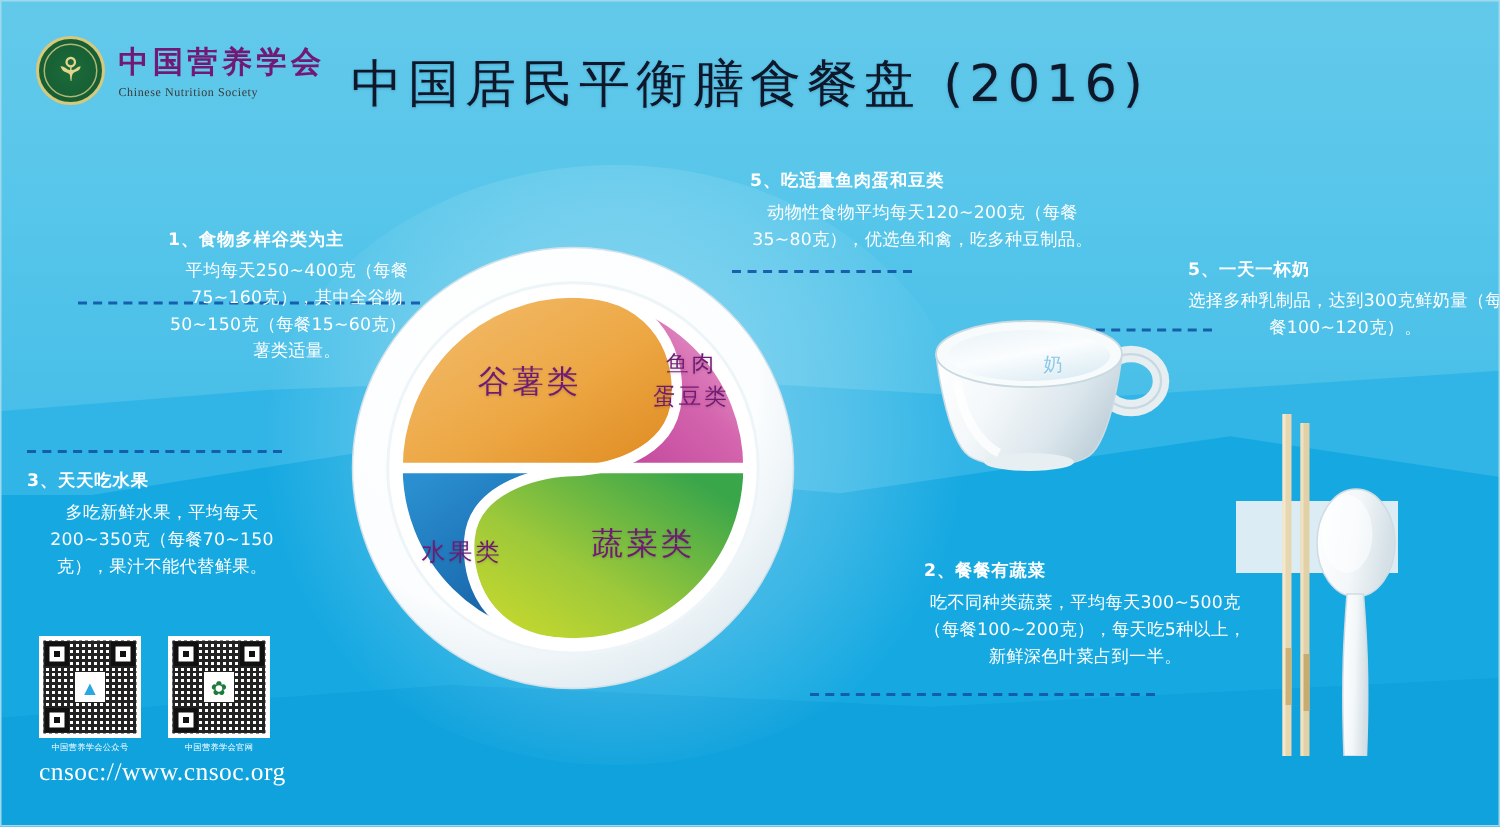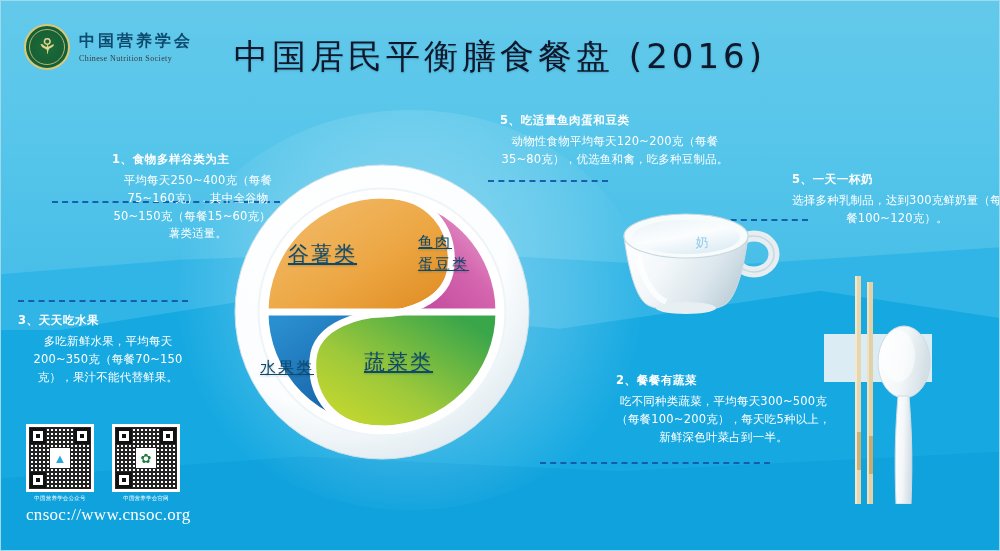--- a/index.html
+++ b/index.html
@@ -59,21 +59,21 @@
   .logo-seal .wheat {
     position:absolute; left:50%; top:50%; transform:translate(-50%,-50%);
     color:#e3d58d; font-size:22px; line-height:1;
   }
   .logo-seal .ring-text {
     position:absolute; inset:3px; border-radius:50%;
     border:1px solid rgba(226,212,140,.75);
   }
   .org-names { display:flex; flex-direction:column; gap:2px; }
   .org-cn {
-    font-size:16px; color:#0c4a6e; letter-spacing:3px; font-weight:bold;
+    font-size:20px; color:#701a75; letter-spacing:3px; font-weight:bold;
     font-family:Liberation Mono, monospace;
   }
   .org-en {
     font-size:8px; color:#3a3a3a; letter-spacing:.4px;
     font-family:"Liberation Serif",serif;
   }
   .poster-title {
     position:absolute; left:0; top:38px; width:1000px; text-align:center;
     font-size:34px; line-height:1.1; color:#0f172a; letter-spacing:4px;
     font-family:"DejaVu Sans",sans-serif;
@@ -104,24 +104,24 @@
   #dash4 { left:488px; top:180px; width:120px; }
   #dash5 { left:700px; top:219px; width:108px; }
   #dash3 { left:18px; top:300px; width:170px; }
   #dash2 { left:540px; top:462px; width:230px; }
   
   #plate {
     position:absolute; left:232px; top:162px; width:300px; height:300px;
   }
   #plate svg { display:block; width:300px; height:300px; }
   .plate-label {
-    position:absolute; color:#0c4a6e; font-weight:normal;
+    position:absolute; color:#701a75; font-weight:normal;
     font-family:"DejaVu Sans",sans-serif;
     text-shadow:0 1px 2px rgba(0,0,0,.18);
-    letter-spacing:2px; pointer-events:none;text-decoration:underline;
+    text-align:center; letter-spacing:2px; pointer-events:none;
   }
   #lbl-grain { left:56px; top:78px; width:130px; font-size:21px; }
   #lbl-protein { left:186px; top:70px; width:86px; font-size:15px; line-height:1.45; }
   #lbl-fruit { left:28px; top:196px; width:96px; font-size:16px; }
   #lbl-veg { left:132px; top:186px; width:130px; font-size:21px; }
   
   #cup { position:absolute; left:608px; top:192px; width:190px; height:130px; }
   #cup svg { display:block; }
   .cup-word {
     position:absolute; left:74px; top:42px; width:40px; text-align:center;

